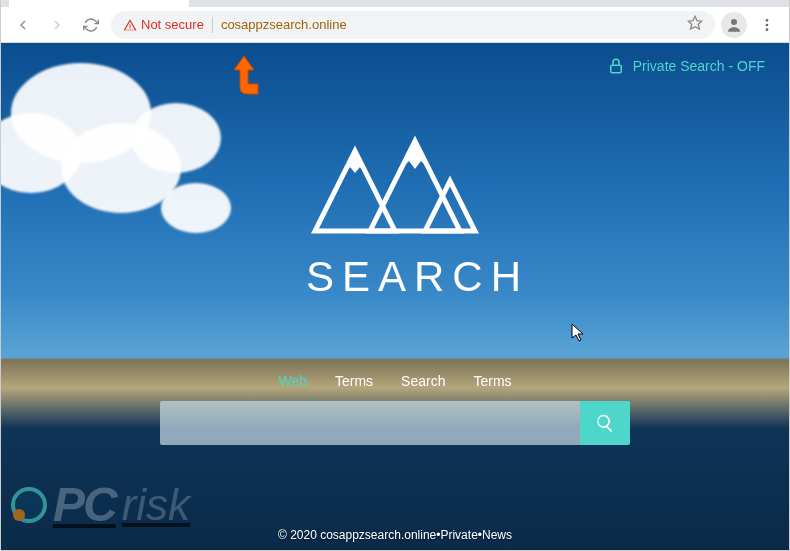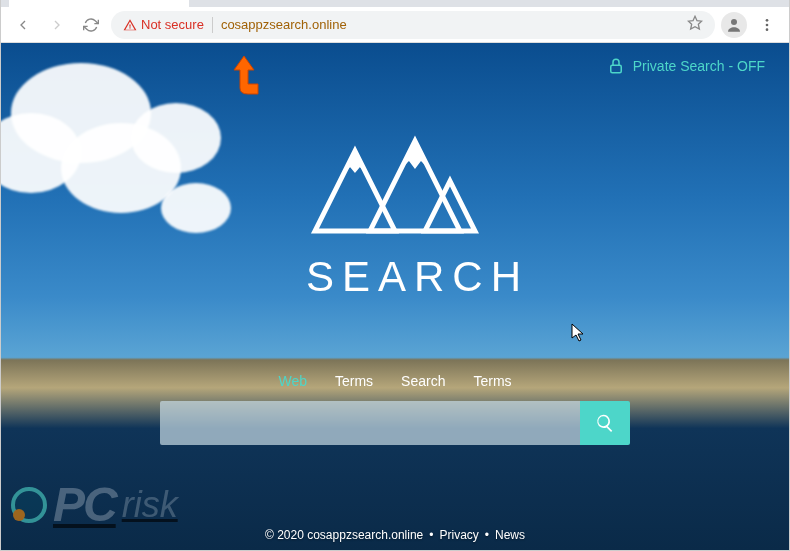--- a/index.html
+++ b/index.html
@@ -43,30 +43,30 @@
 
 .nav-links { position: absolute; top: 330px; left: 50%; transform: translateX(-50%); display: flex; gap: 28px; }
 .nav-link { color: #fff; font-size: 14px; cursor: pointer; }
 .nav-link.active { color: #4dd6c9; }
 
 .search-bar-wrap { position: absolute; top: 358px; left: 50%; transform: translateX(-50%); width: 470px; height: 44px; display: flex; }
 .search-input { flex: 1; background: rgba(200,220,230,0.7); border: none; padding: 0 16px; font-size: 15px; border-radius: 2px 0 0 2px; }
 .search-btn { width: 50px; background: #4dd6c9; border: none; display: flex; align-items: center; justify-content: center; cursor: pointer; border-radius: 0 2px 2px 0; }
 .search-btn svg { width: 20px; height: 20px; fill: #fff; }
 
-.footer { position: absolute; bottom: 8px; left: 50%; transform: translateX(-50%); display: flex; gap: 6px; color: #fff; font-size: 12px; align-items: center; text-shadow: 0 1px 2px rgba(0,0,0,0.4); }
+.footer { position: absolute; bottom: 8px; left: 50%; transform: translateX(-50%); display: flex; gap: 0; color: #fff; font-size: 12px; align-items: center; text-shadow: 0 1px 2px rgba(0,0,0,0.4); }
 .footer-link { cursor: pointer; }
 .footer-sep { color: #fff; }
 
 
 .watermark { position: absolute; bottom: 18px; left: 10px; display: flex; align-items: center; opacity: 0.6; gap: 6px; text-decoration: underline; }
 .wm-circle { width: 36px; height: 36px; border: 4px solid #4dd6c9; border-radius: 50%; background: rgba(0,100,120,0.3); position: relative; }
 .wm-circle::after { content: ""; position: absolute; width: 12px; height: 12px; border-radius: 50%; background: #ff8c00; left: -2px; bottom: -2px; }
 .wm-text { font-size: 48px; font-weight: bold; color: rgba(200,210,220,0.55); font-style: italic; letter-spacing: -2px; }
-.wm-sub { font-size: 36px; font-weight: 300; color: rgba(200,210,220,0.45); font-style: italic; }
+.wm-sub { font-size: 44px; font-weight: 300; color: rgba(200,210,220,0.45); font-style: italic; }
 
 .cursor { position: absolute; top: 280px; left: 570px; pointer-events: none; }
 </style>
 </head>
 <body>
 
 <div class="browser-window">
   <div class="tab-bar">
     <div class="tab">
       
@@ -172,21 +172,21 @@
       <button class="search-btn">
         <svg viewBox="0 0 24 24">
             <path d="M10 2a8 8 0 015.3 13.9l5.4 5.4-1.4 1.4-5.4-5.4A8 8 0 1110 2zm0 2a6 6 0 100 12 6 6 0 000-12z"></path>
           </svg>
       </button>
     </div>
 
     <div class="footer">
       <span>© 2020 cosappzsearch.online</span>
       <span class="footer-sep">•</span>
-      <span class="footer-link">Privacy</span>
+      <span class="footer-link">Private</span>
       <span class="footer-sep">•</span>
       <span class="footer-link">News</span>
     </div>
 
     <div class="watermark">
       <div class="wm-circle"></div>
       <span class="wm-text">PC</span>
         <span class="wm-sub">risk</span>
     </div>
 

